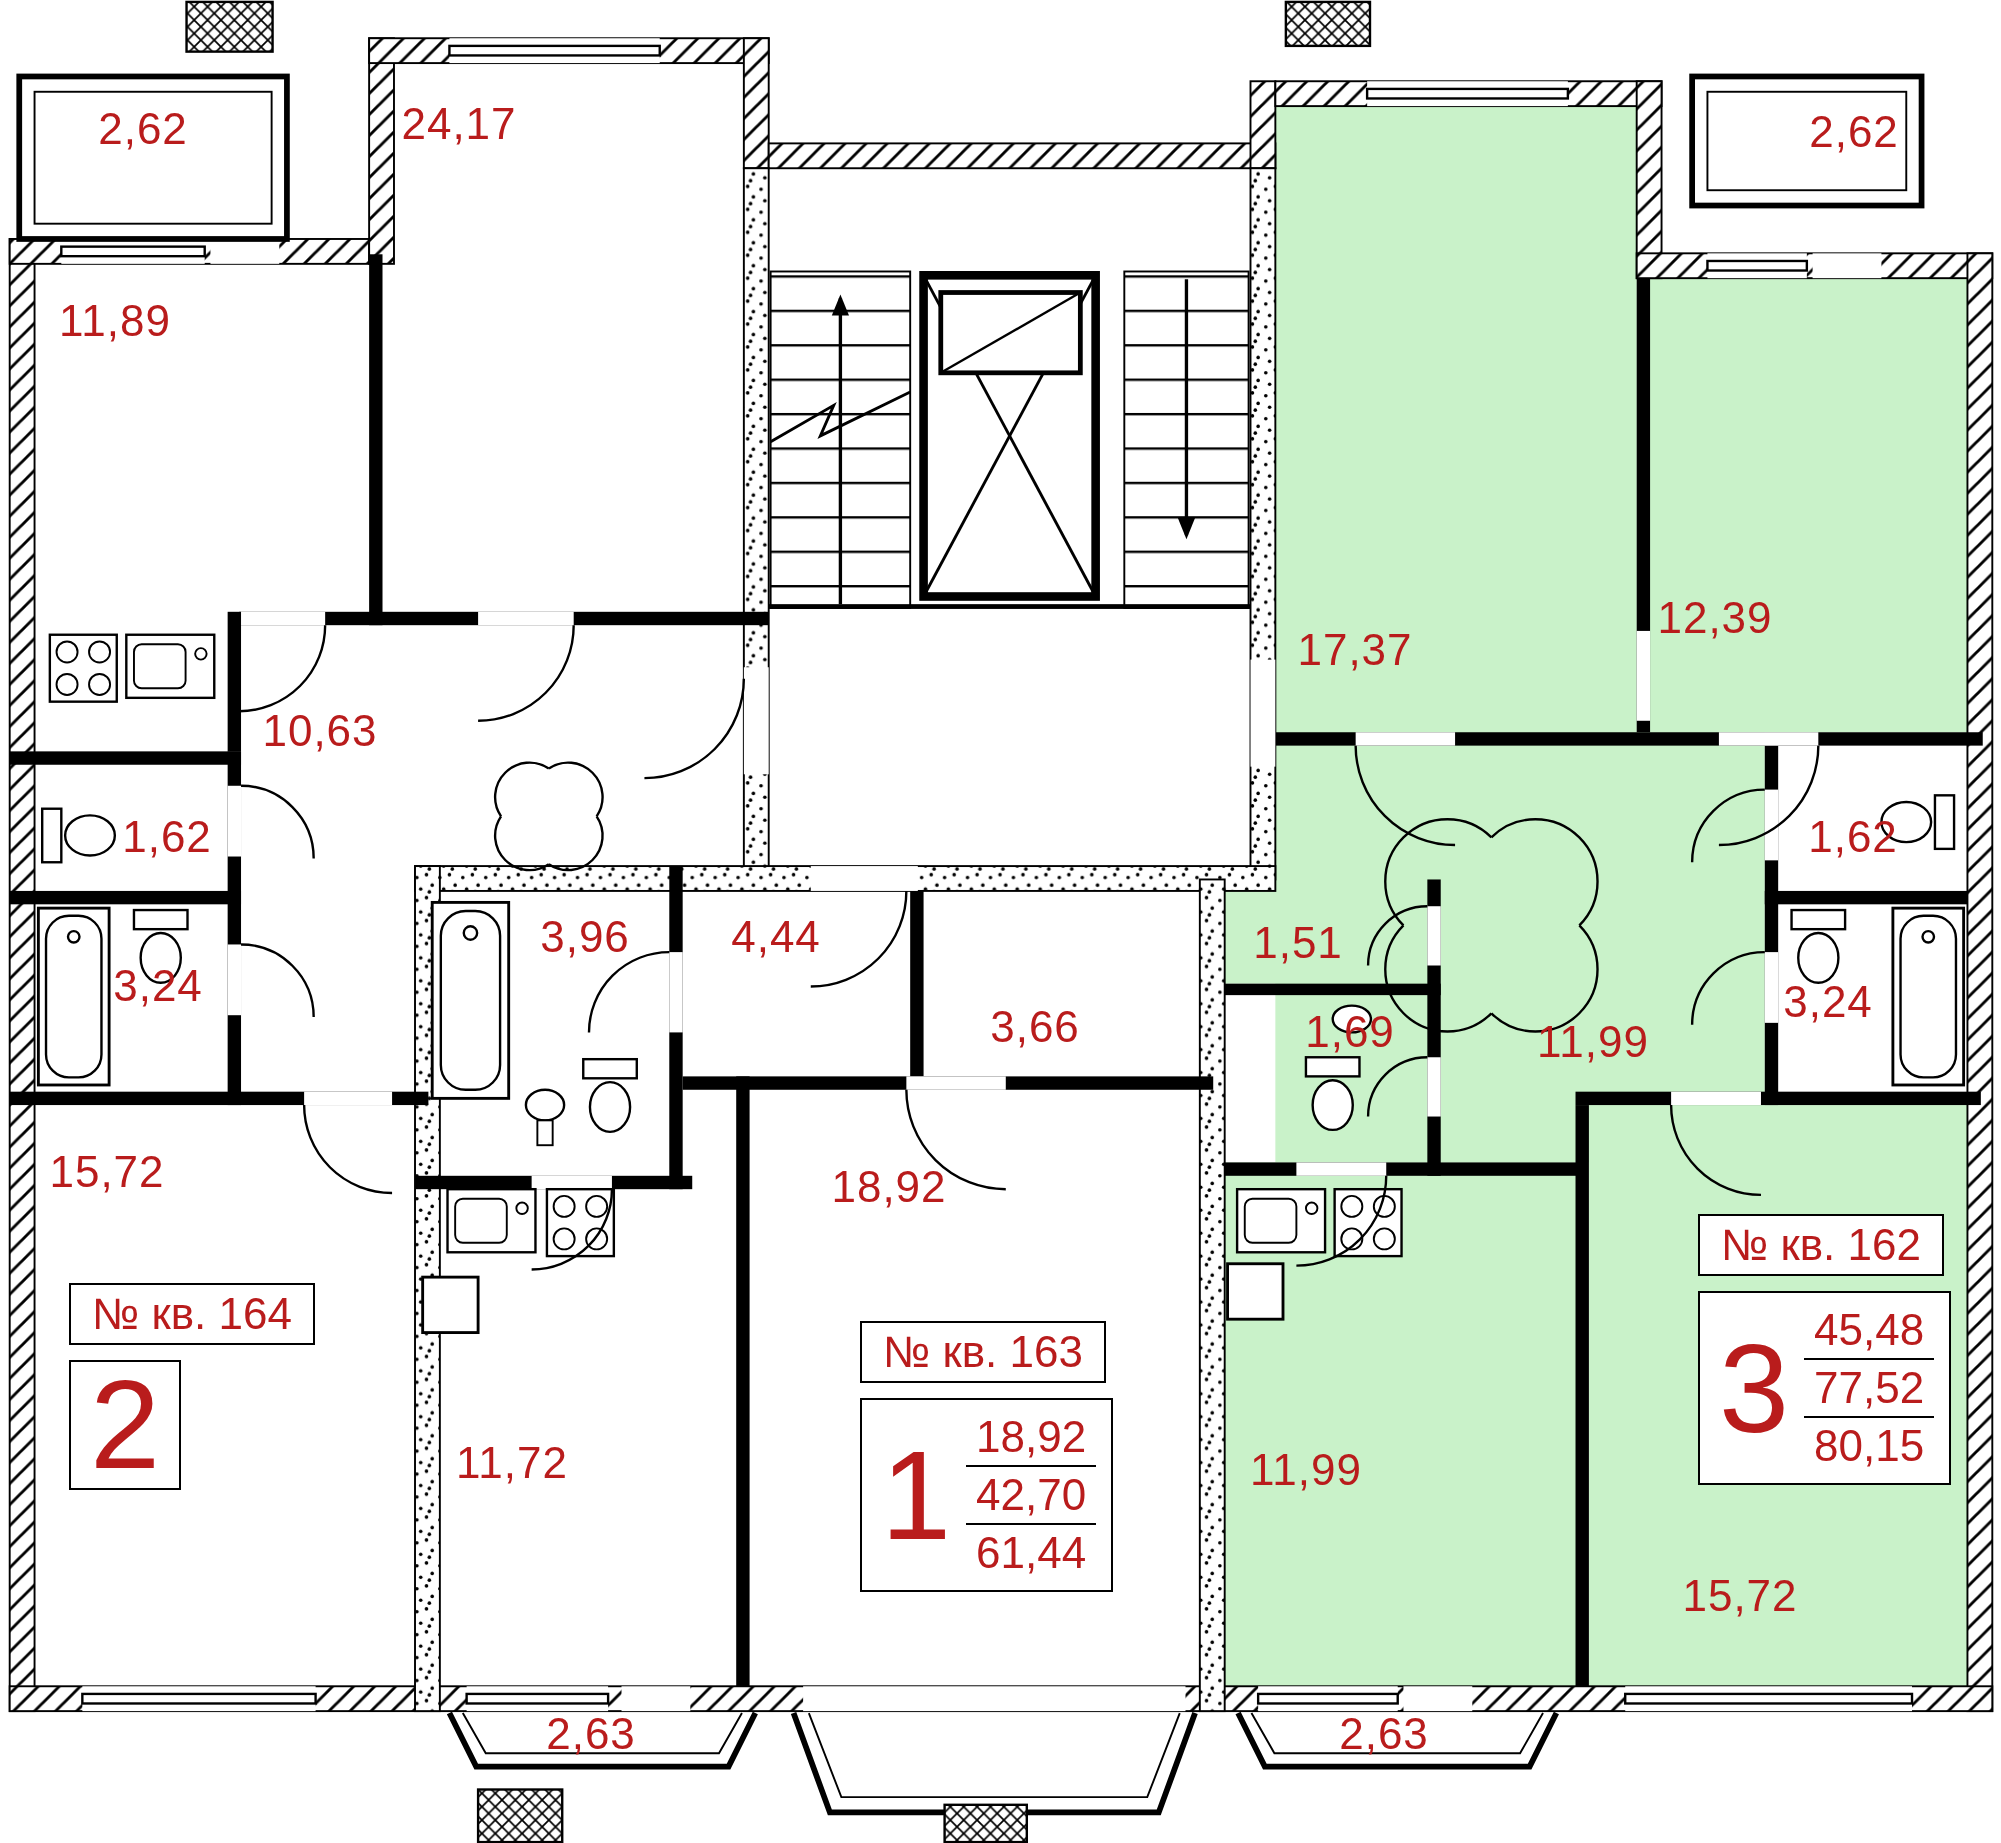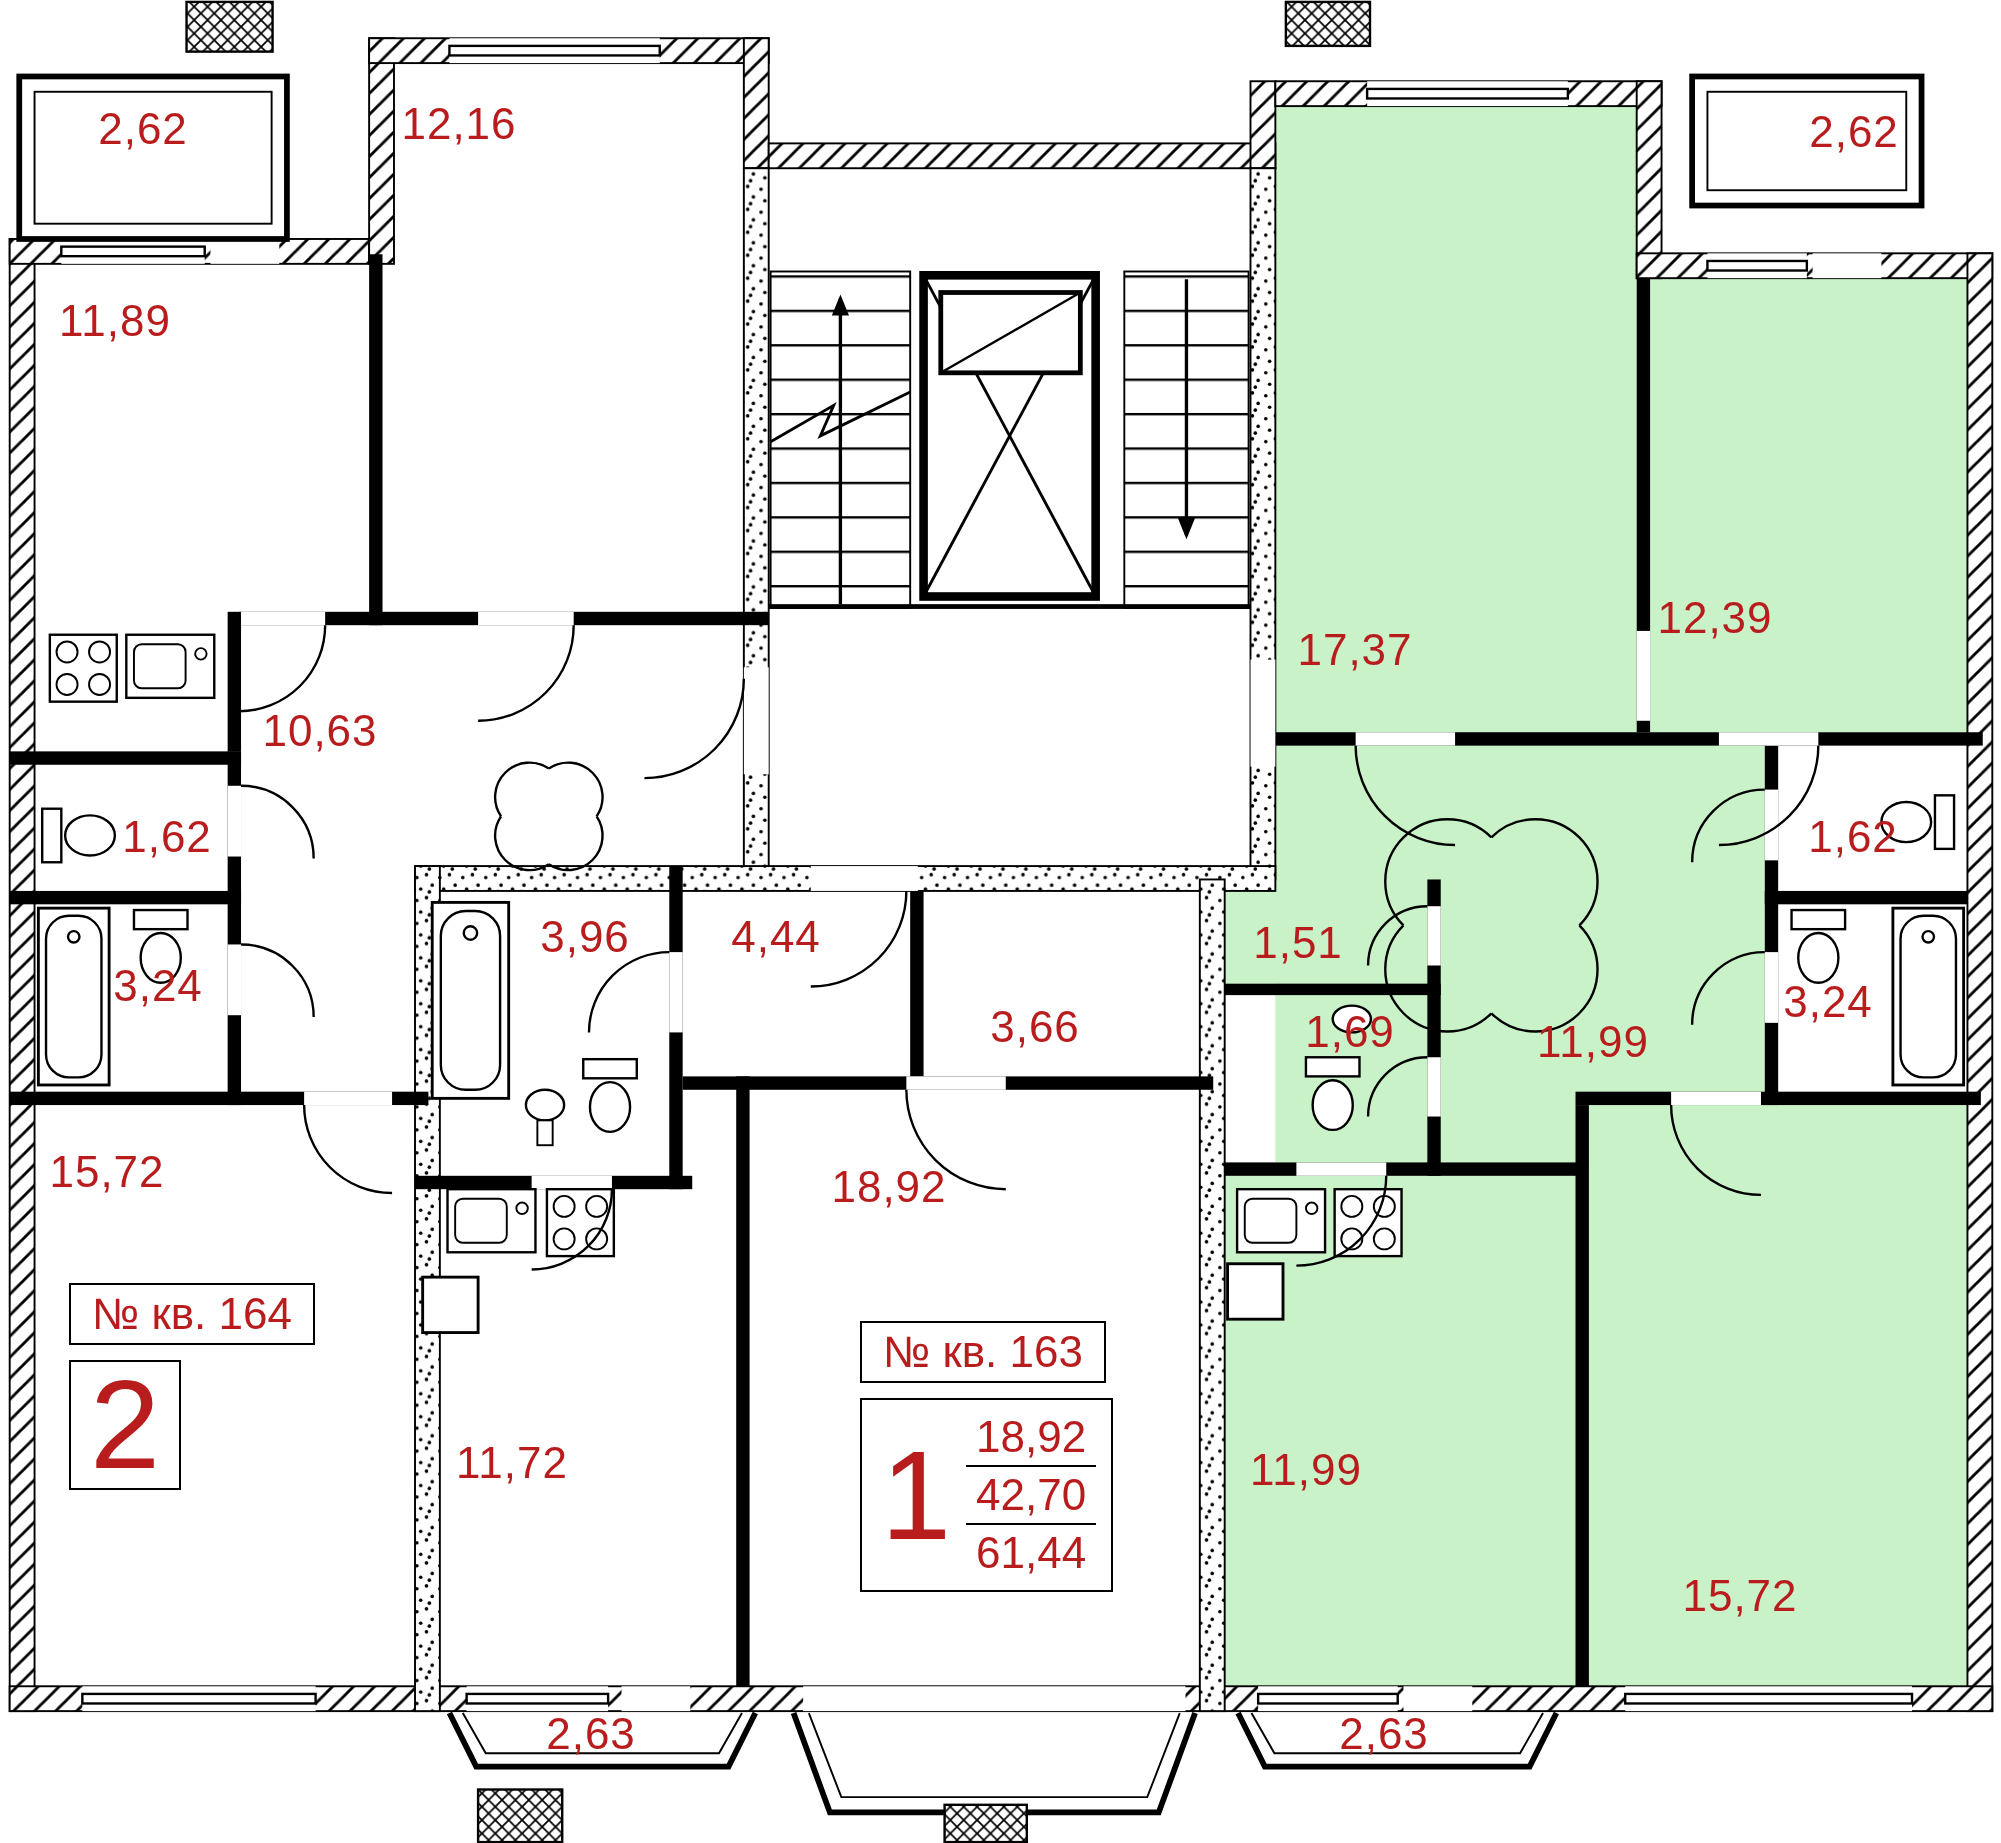--- a/index.html
+++ b/index.html
@@ -329,21 +329,21 @@
     <path d="M 574 804 A 36 36 0 0 1 624 854"></path>
     <path d="M 624 854 A 36 36 0 0 1 574 904"></path>
     <path d="M 574 904 A 36 36 0 0 1 524 854"></path>
     <path d="M 524 854 A 36 36 0 0 1 574 804"></path>
   </g>
 </svg>
 
 <div>
   <div class="rlabel" style="left:143px;top:129px">2,62</div>
   <div class="rlabel" style="left:115px;top:321px">11,89</div>
-  <div class="rlabel" style="left:459px;top:124px">12,16</div>
+  <div class="rlabel" style="left:459px;top:124px">24,17</div>
   <div class="rlabel" style="left:320px;top:731px">10,63</div>
   <div class="rlabel" style="left:167px;top:837px">1,62</div>
   <div class="rlabel" style="left:158px;top:986px">3,24</div>
   <div class="rlabel" style="left:107px;top:1172px">15,72</div>
   <div class="rlabel" style="left:585px;top:937px">3,96</div>
   <div class="rlabel" style="left:776px;top:937px">4,44</div>
   <div class="rlabel" style="left:1035px;top:1027px">3,66</div>
   <div class="rlabel" style="left:889px;top:1187px">18,92</div>
   <div class="rlabel" style="left:512px;top:1463px">11,72</div>
   <div class="rlabel" style="left:591px;top:1734px">2,63</div>
@@ -372,15 +372,26 @@
   <div class="apt-box">
     <div class="apt-rooms">1</div>
     <div class="apt-values">
       <div class="v rule">18,92</div>
       <div class="v rule">42,70</div>
       <div class="v">61,44</div>
     </div>
   </div>
 </div>
 
+<div class="apt-card" style="left:1698px;top:1214px">
+  <div class="apt-header">№ кв. 162</div>
+  <div class="apt-box">
+    <div class="apt-rooms">3</div>
+    <div class="apt-values">
+      <div class="v rule">45,48</div>
+      <div class="v rule">77,52</div>
+      <div class="v">80,15</div>
+    </div>
+  </div>
+</div>
 
 </div>
 
 
 </body></html>

